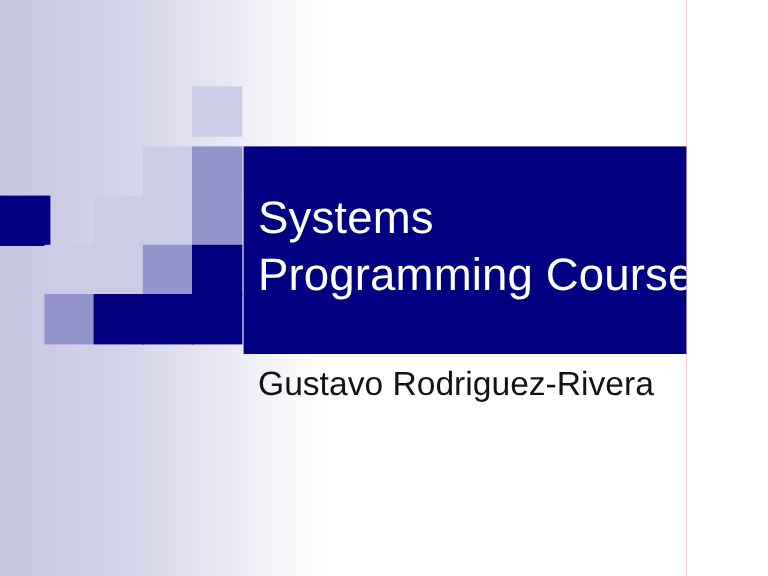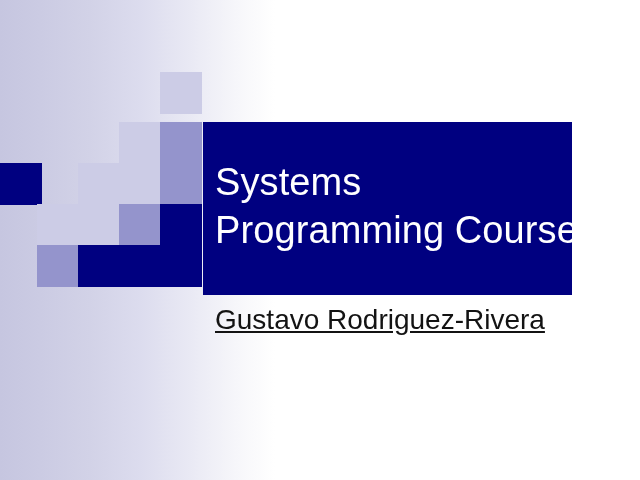--- a/index.html
+++ b/index.html
@@ -64,21 +64,20 @@
   }
   .subtitle {
     position: absolute;
     left: 215px;
     top: 302px;
     width: 420px;
     color: #131313;
     font-size: 28px;
     line-height: 36px;
     font-weight: normal;
-    text-decoration: underline;
   }
 </style>
 </head>
 <body>
 
 <div id="slide">
 
   <div class="bg-gradient"></div>
 
   <div id="decor-layer">

